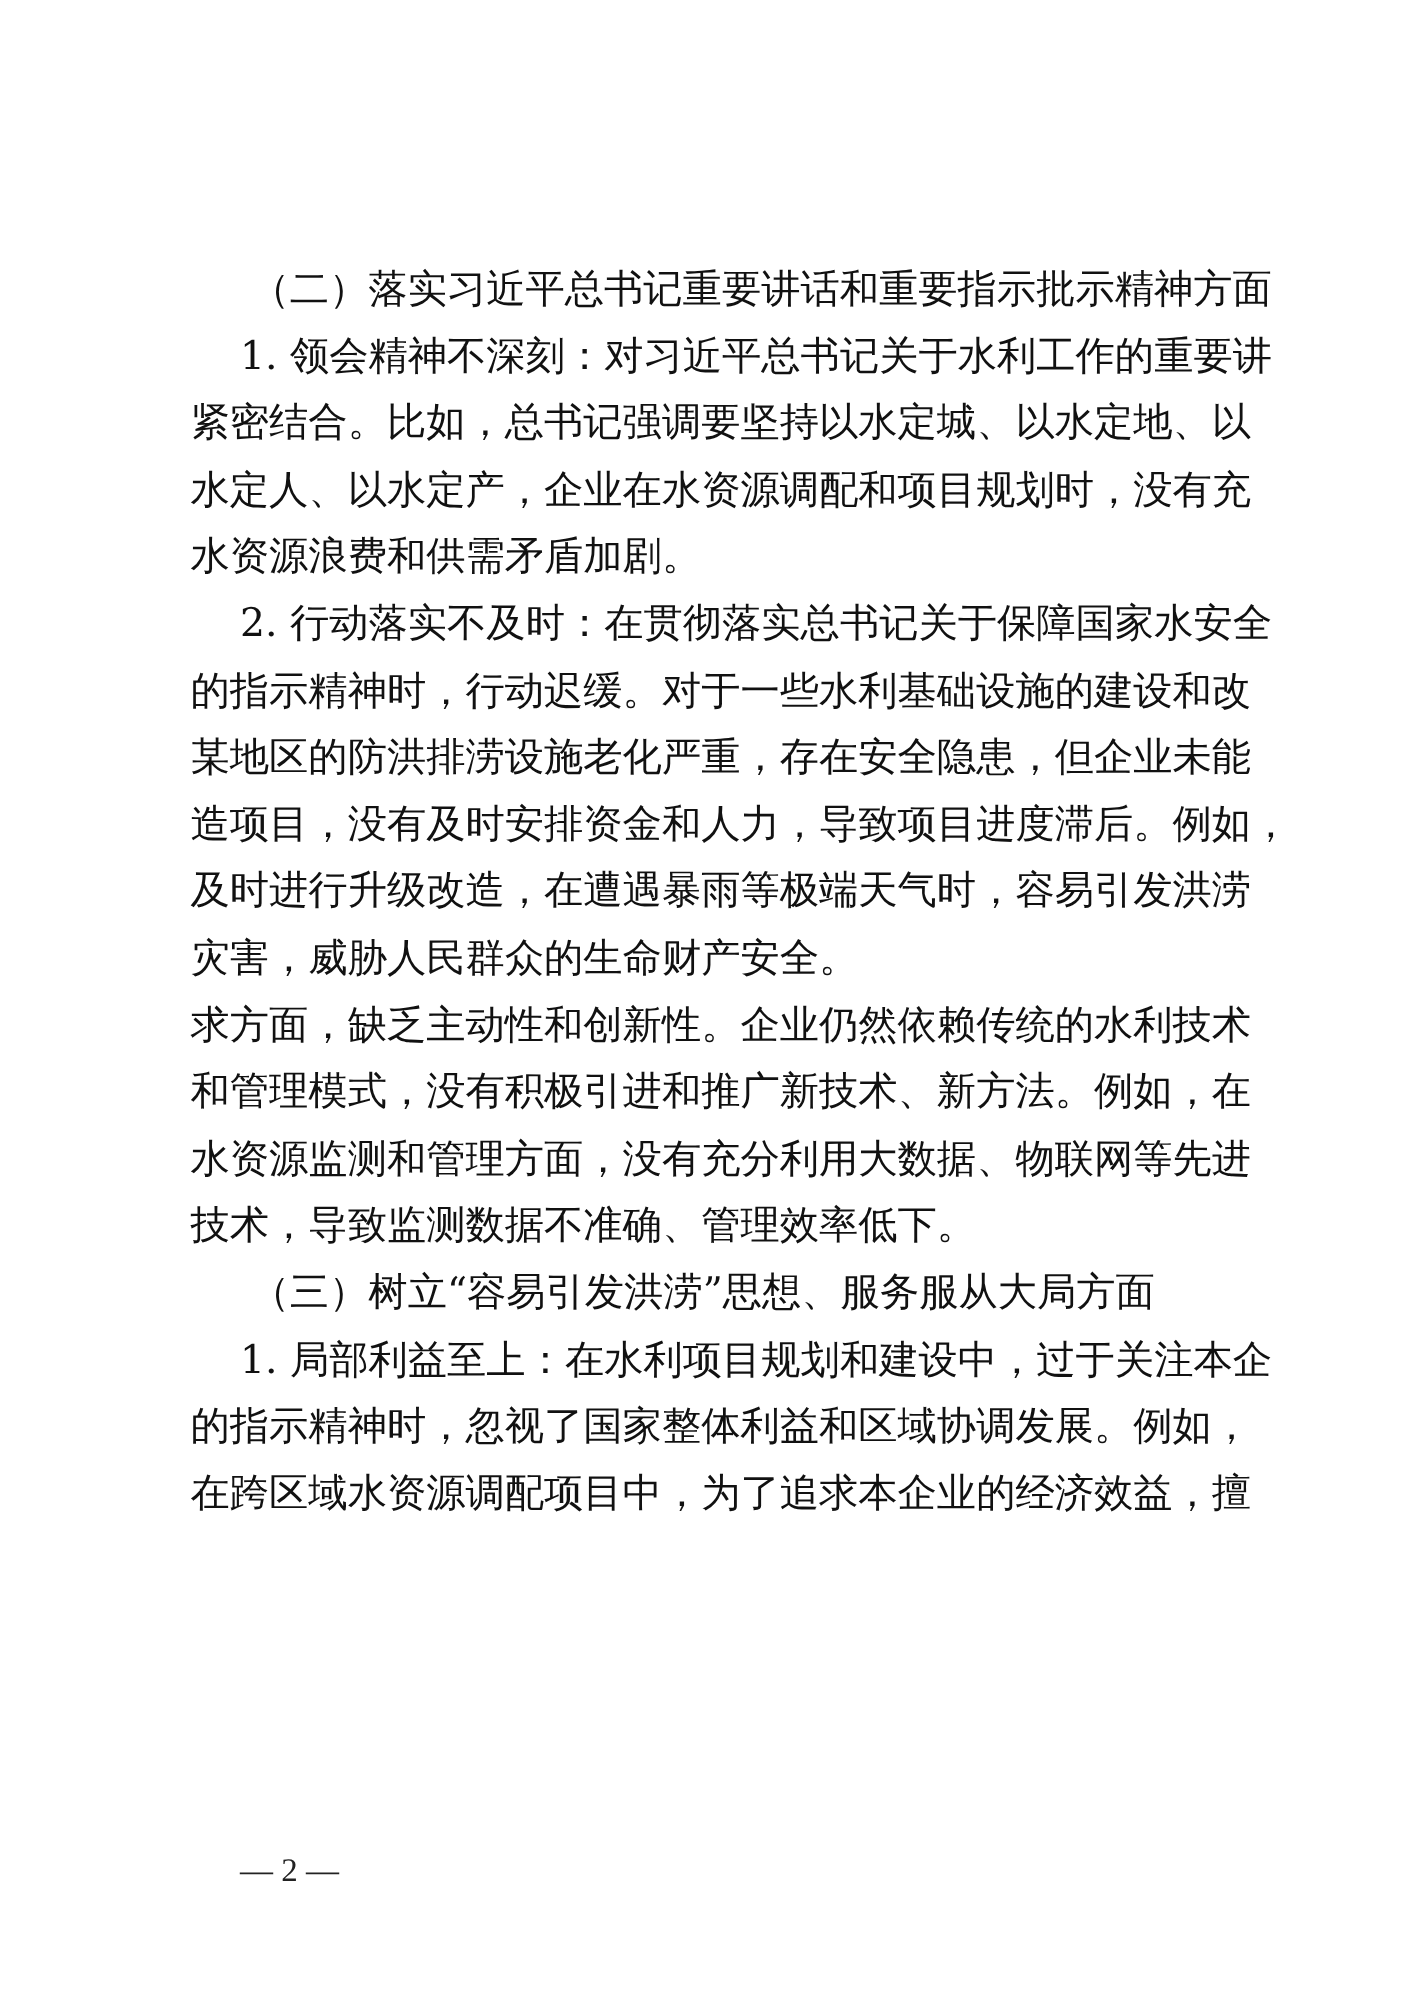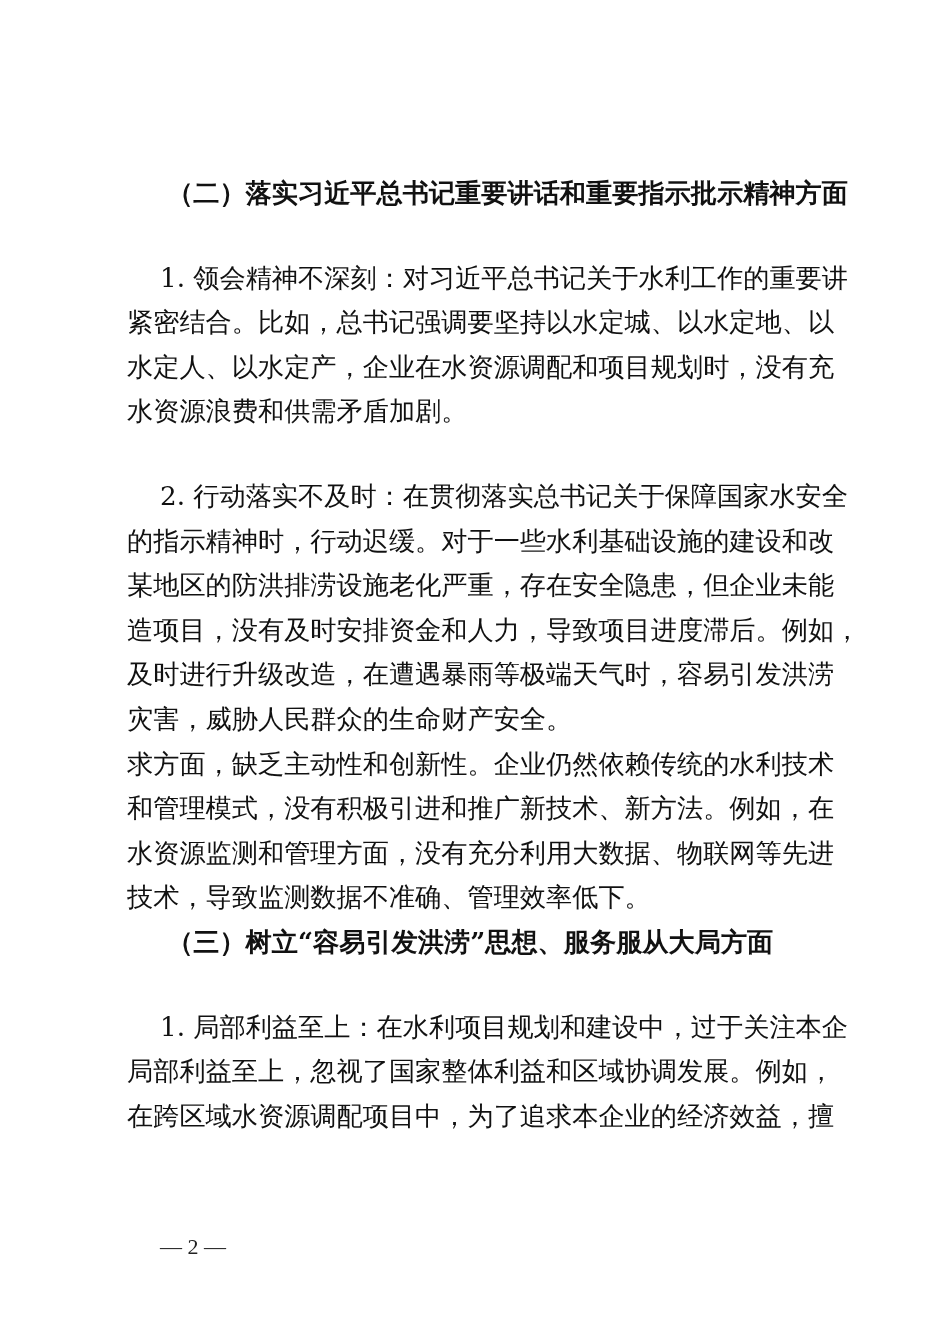--- a/index.html
+++ b/index.html
@@ -2,22 +2,22 @@
 <html><head>
 <meta charset="utf-8">
 <style>
   html, body { margin: 0; padding: 0; background: #ffffff; }
   body { width: 950px; height: 1344px; position: relative; overflow: hidden;
          font-family: "DejaVu Serif", "Liberation Serif", serif; color: #111; }
   .page { position: absolute; left: 127px; top: 171px; width: 706px; }
   .line { height: 44.6px; line-height: 44.6px; font-size: 26.2px; white-space: nowrap;
           text-align: justify; text-align-last: justify; letter-spacing: 0; }
   .line.last { text-align-last: left; }
-  .indent-h { padding-left: 40px; font-weight: bold; }
-  .indent-p { padding-left: 33px; margin-top: 40px; }
+  .indent-h { padding-left: 40px; }
+  .indent-p { padding-left: 33px; }
   .footer { position: absolute; left: 160px; top: 1234px; font-size: 22px;
             font-family: "Liberation Serif", "DejaVu Serif", serif; color: #222; }
 </style>
 </head>
 <body>
 
 <div class="page">
   <div class="line last indent-h">（二）落实习近平总书记重要讲话和重要指示批示精神方面</div>
 
   <div class="line indent-p">1. 领会精神不深刻：对习近平总书记关于水利工作的重要讲</div>
@@ -33,17 +33,17 @@
   <div class="line last">灾害，威胁人民群众的生命财产安全。</div>
 
   <div class="line">求方面，缺乏主动性和创新性。企业仍然依赖传统的水利技术</div>
   <div class="line">和管理模式，没有积极引进和推广新技术、新方法。例如，在</div>
   <div class="line">水资源监测和管理方面，没有充分利用大数据、物联网等先进</div>
   <div class="line last">技术，导致监测数据不准确、管理效率低下。</div>
 
   <div class="line last indent-h">（三）树立“容易引发洪涝”思想、服务服从大局方面</div>
 
   <div class="line indent-p">1. 局部利益至上：在水利项目规划和建设中，过于关注本企</div>
-  <div class="line">局部利益至上，忽视了国家整体利益和区域协调发展。例如，</div>
+  <div class="line">的指示精神时，忽视了国家整体利益和区域协调发展。例如，</div>
   <div class="line">在跨区域水资源调配项目中，为了追求本企业的经济效益，擅</div>
 </div>
 
 <div class="footer">— 2 —</div>
 
 </body></html>

